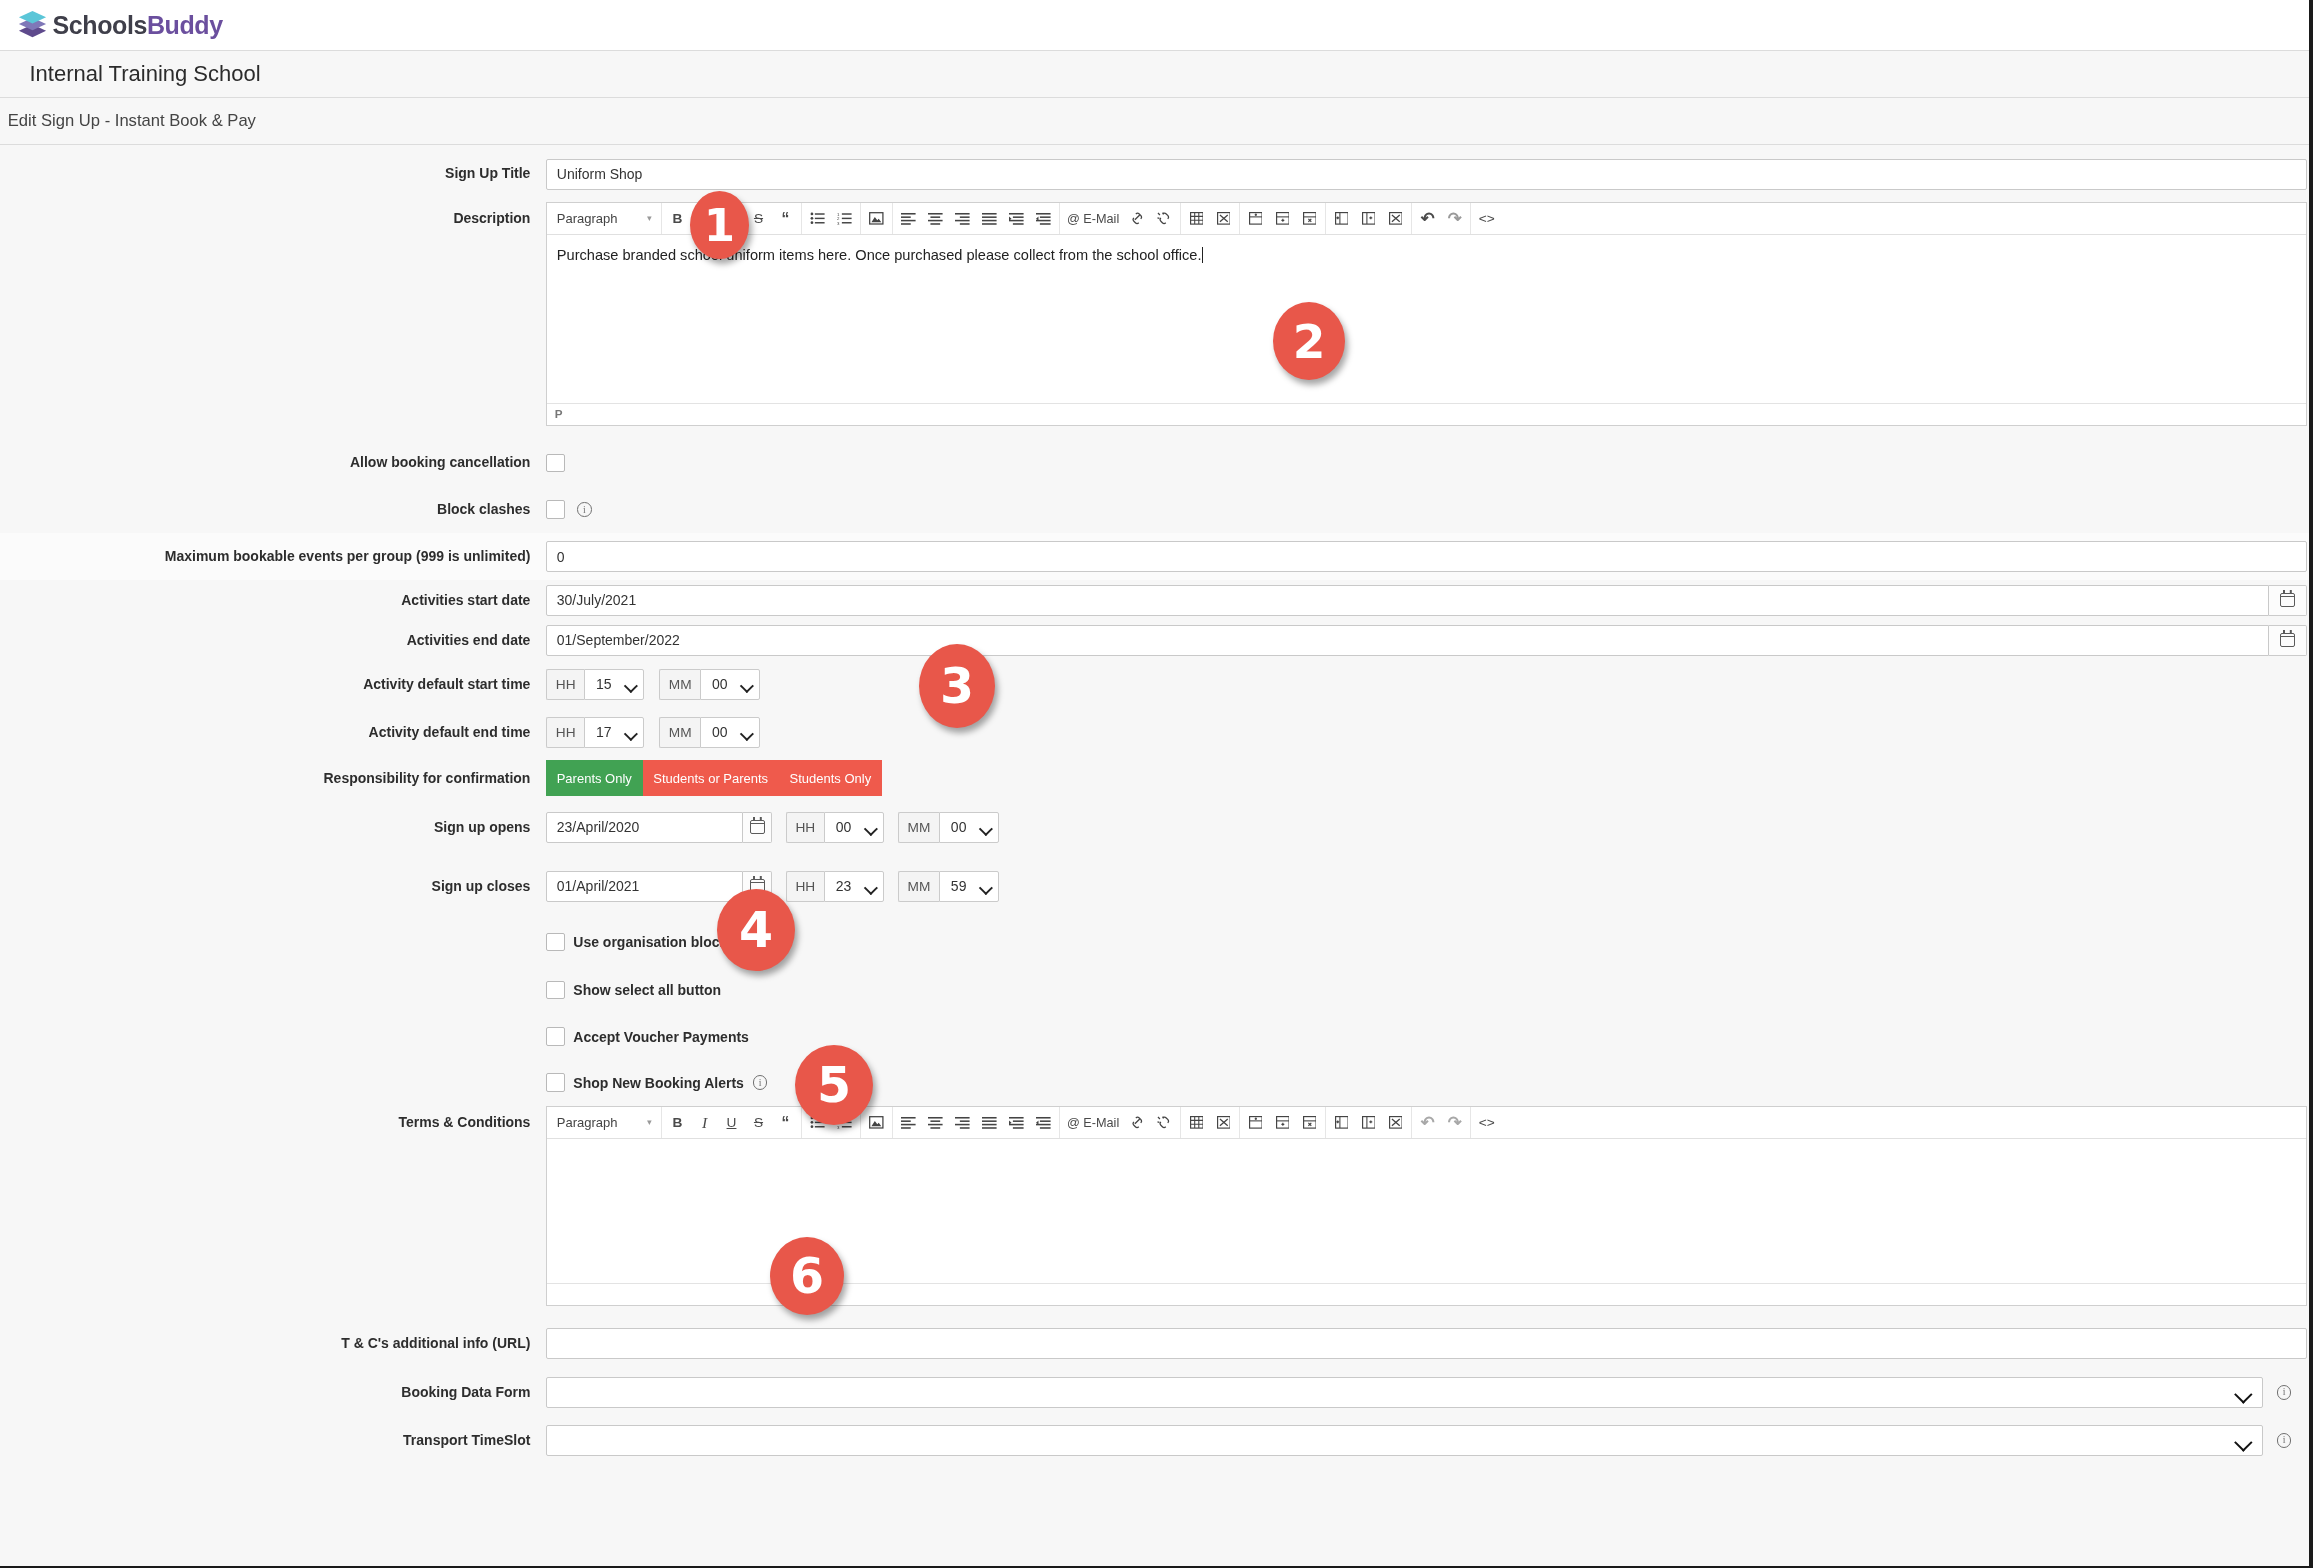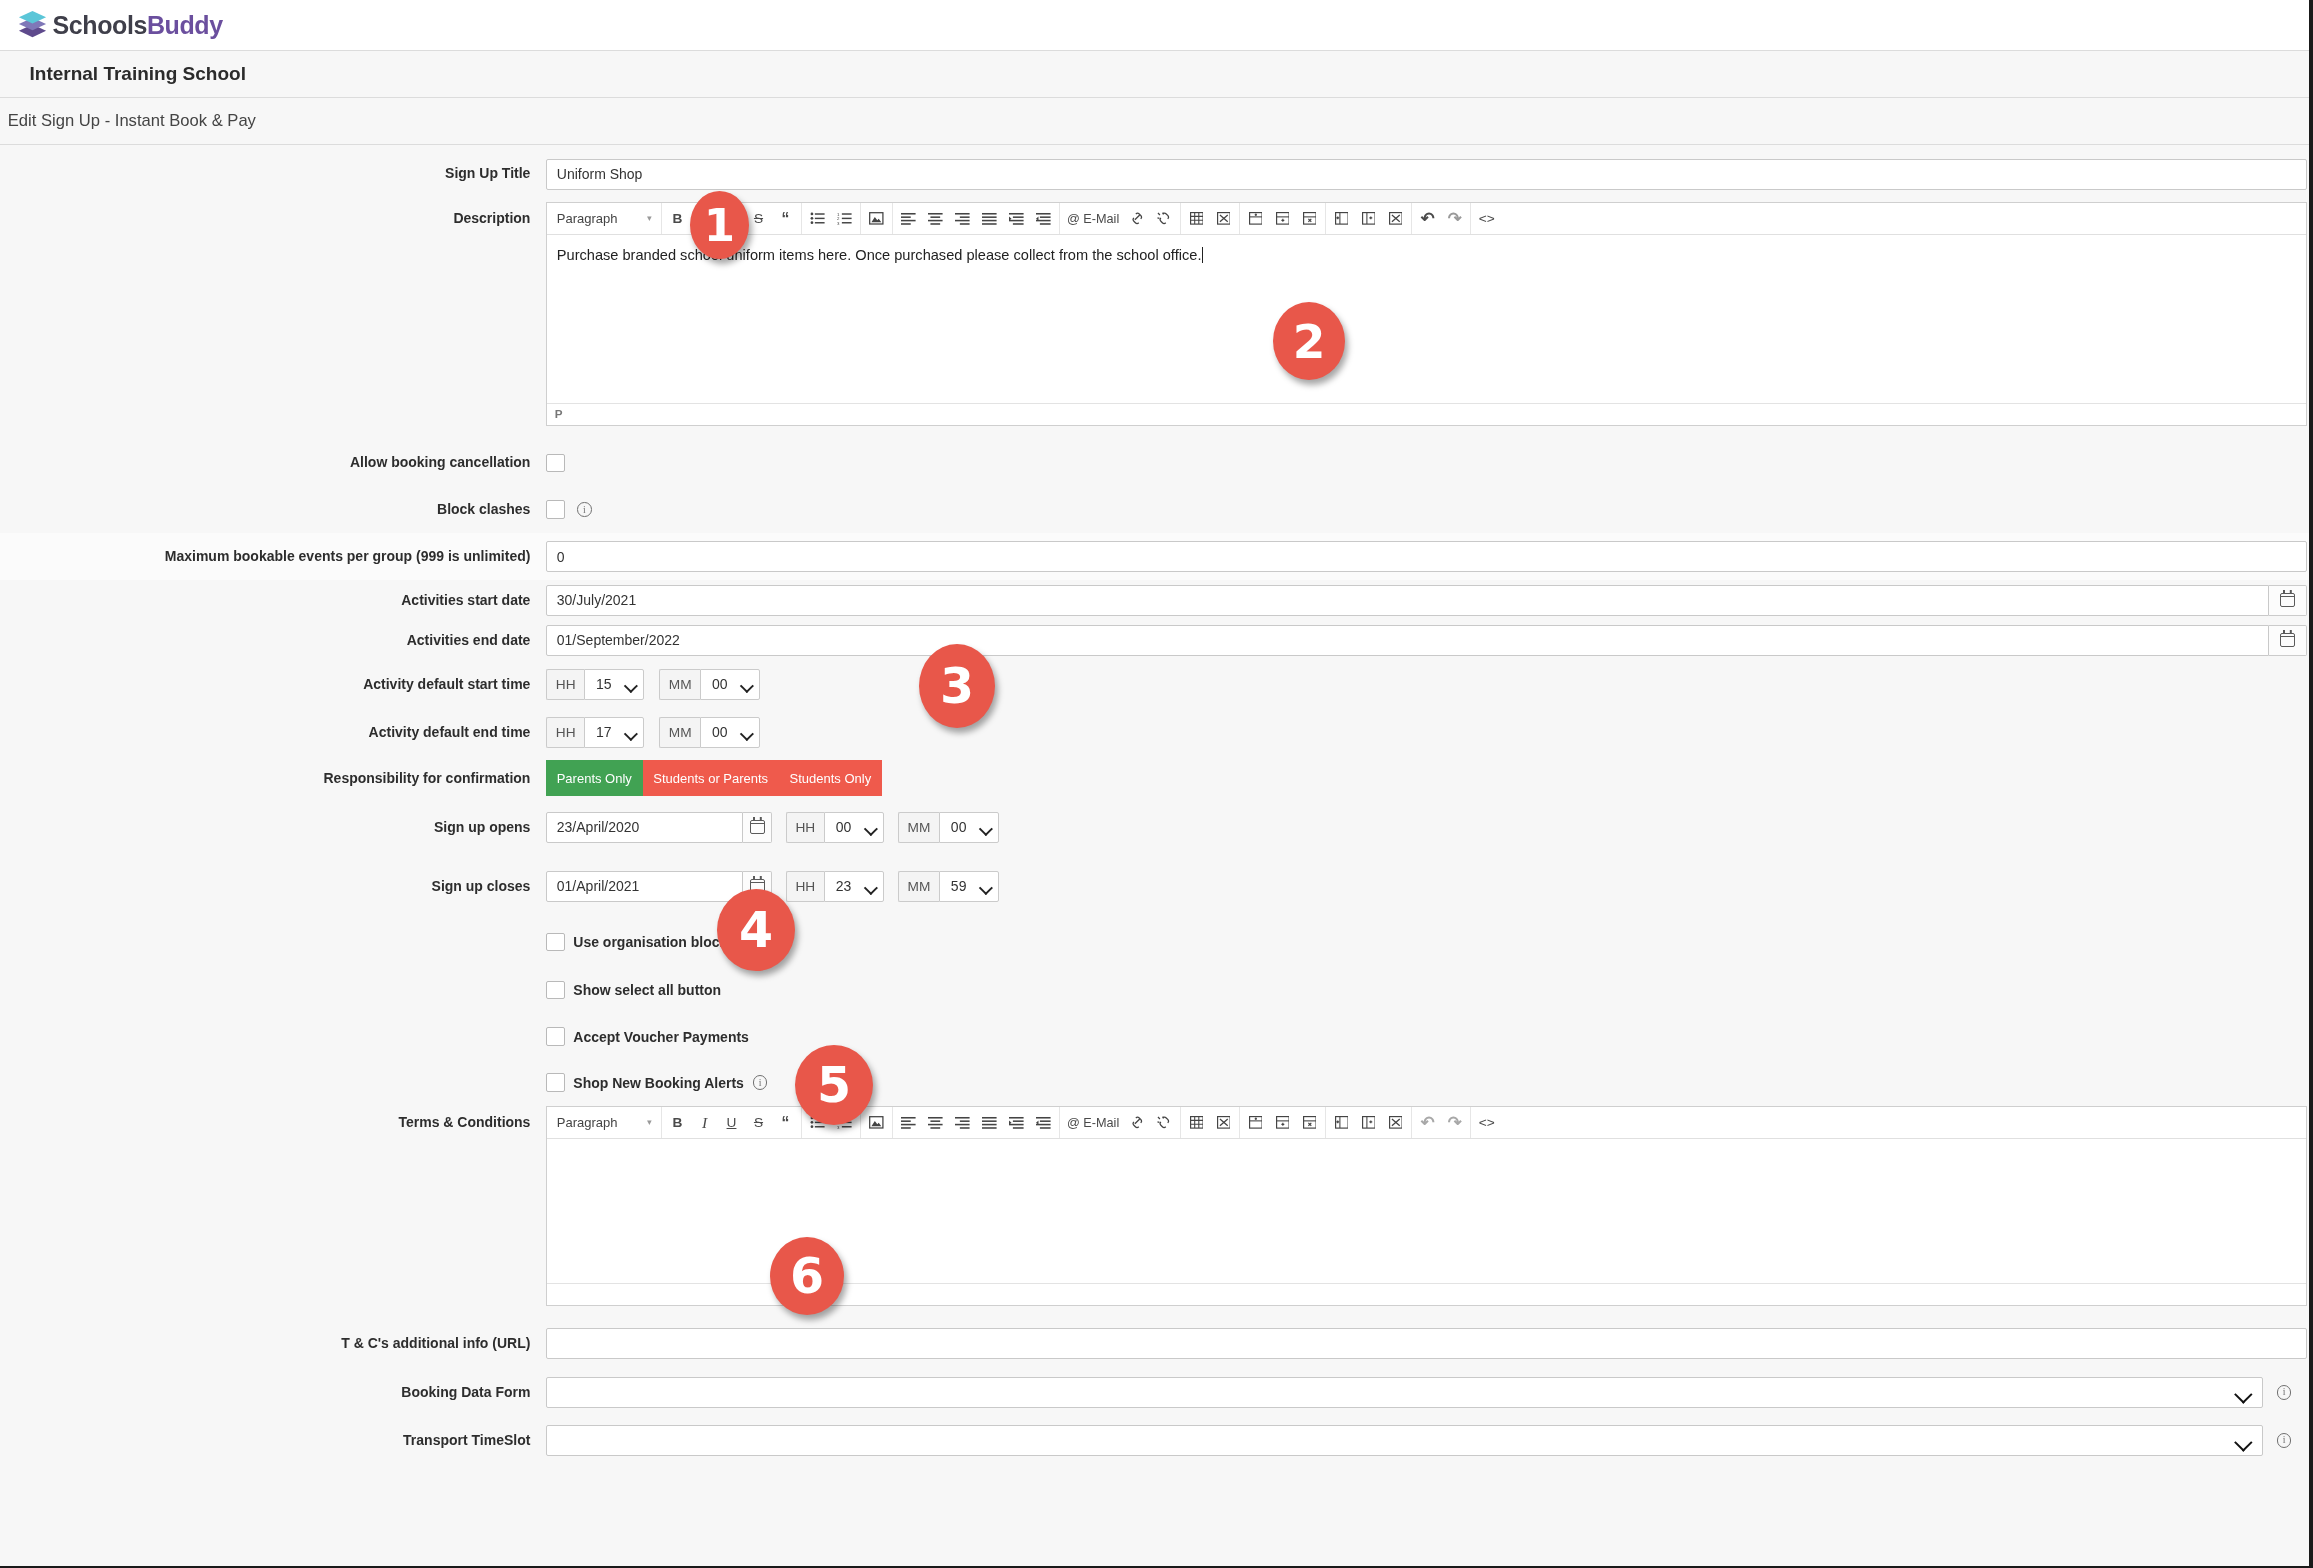--- a/index.html
+++ b/index.html
@@ -22,21 +22,21 @@
   .logo{ display:flex; align-items:center; gap:3.9px; }
   .logo-mark{ width:33px; height:33px; position:relative; flex:0 0 auto; }
   .logo-text{ font-size:25px; font-weight:bold; letter-spacing:-0.4px; }
   .logo-text .a{ color:#3f3f4a; }
   .logo-text .b{ color:#6b4f9e; }
 
   .schoolbar{
     height:47px; background:#f7f7f7; border-bottom:1px solid #dcdcdc;
     display:flex; align-items:center; padding-left:21.5px;
   }
-  .schoolbar .t{ font-size:19px; font-weight:bold; color:#2b2b2b;padding-left:8px; }
+  .schoolbar .t{ font-size:22px; font-weight:normal; color:#2b2b2b;padding-left:8px; }
 
   .pagetitlebar{
     height:47px; background:#f7f7f7; border-bottom:1px solid #dcdcdc;
     display:flex; align-items:center; padding-left:0px;
   }
   .pagetitlebar .t{ font-size:16.6px; color:#444; }
 
   
   .form{ position:relative; }
   .row{ display:flex; align-items:flex-start; position:relative; }

